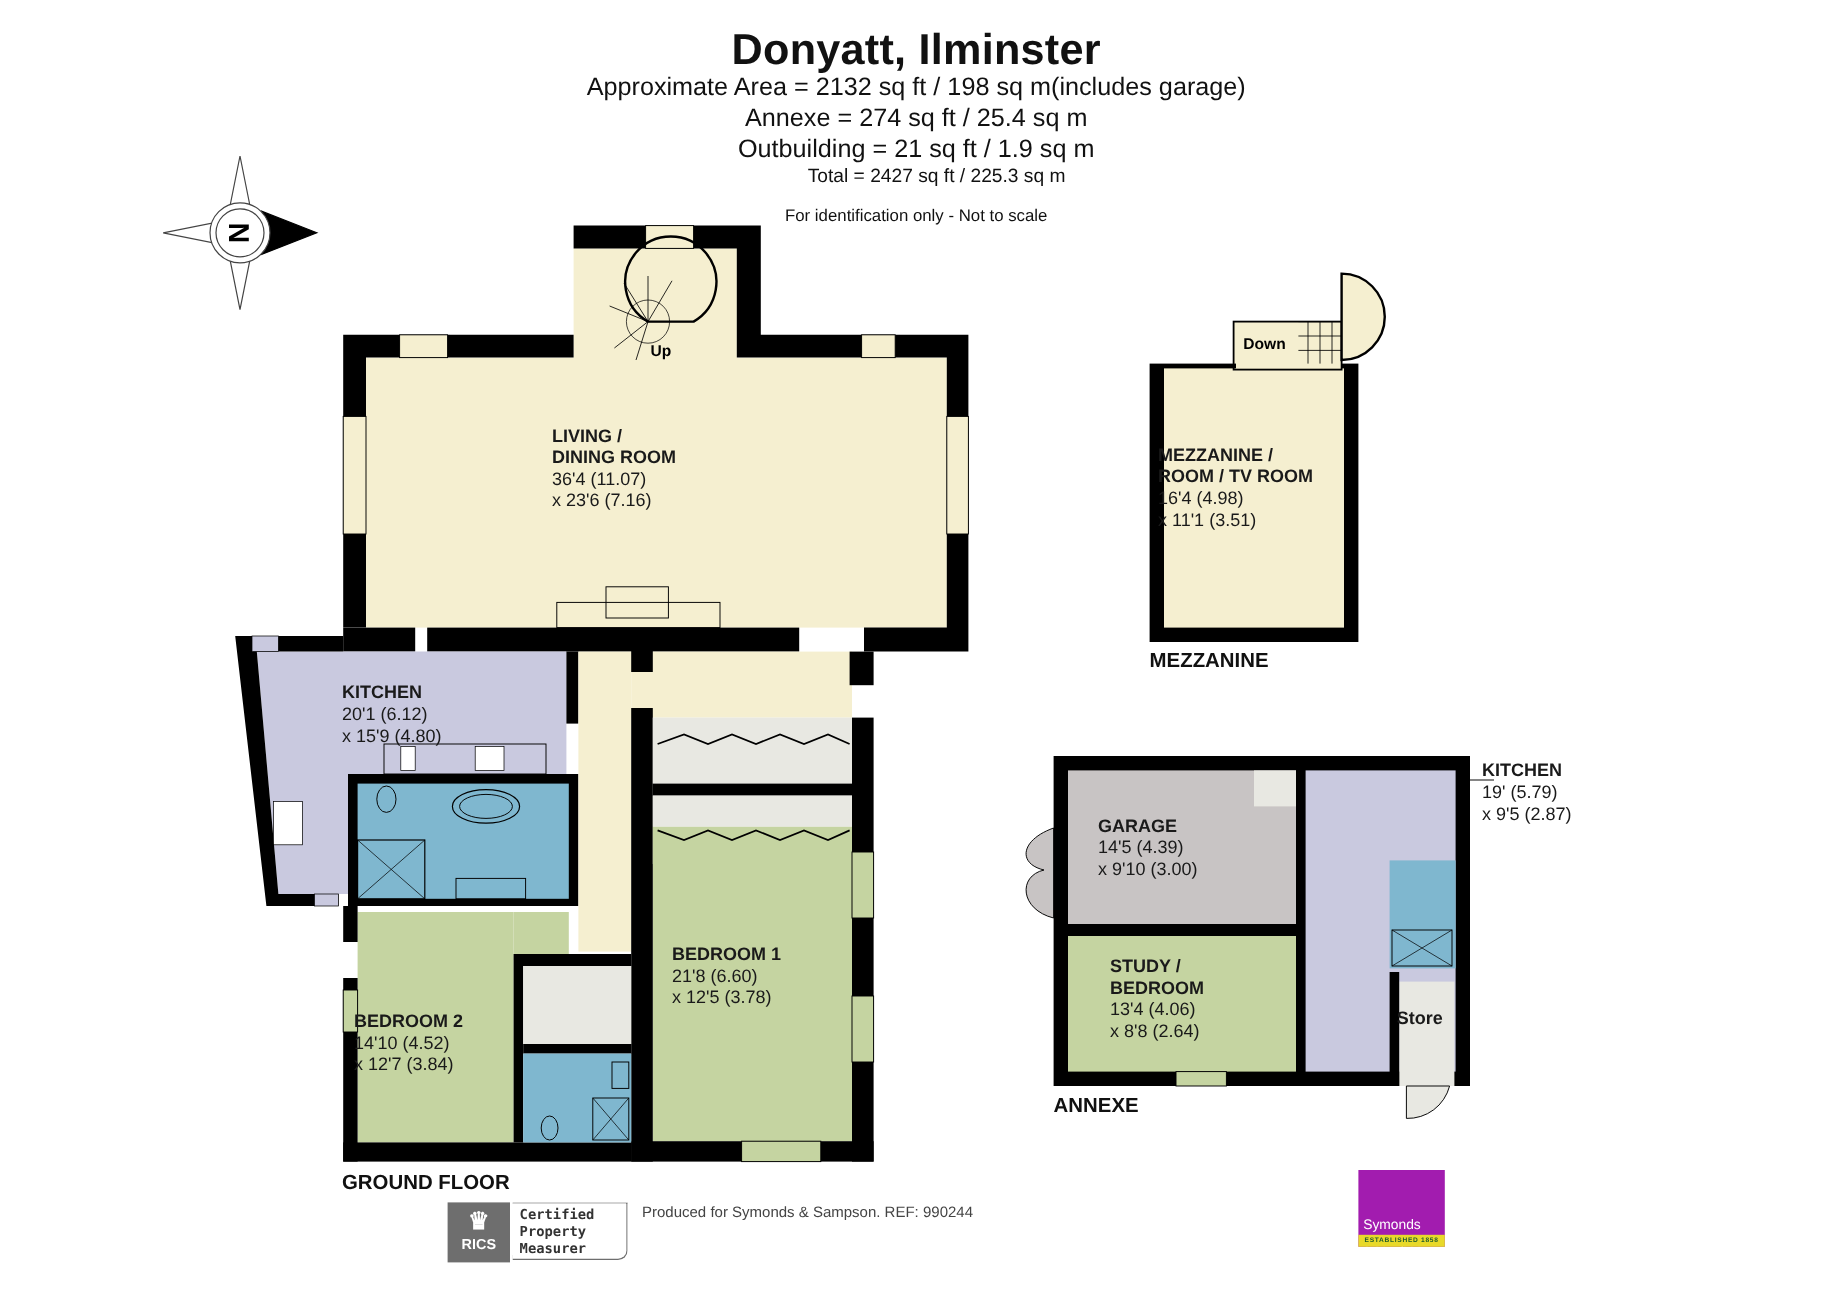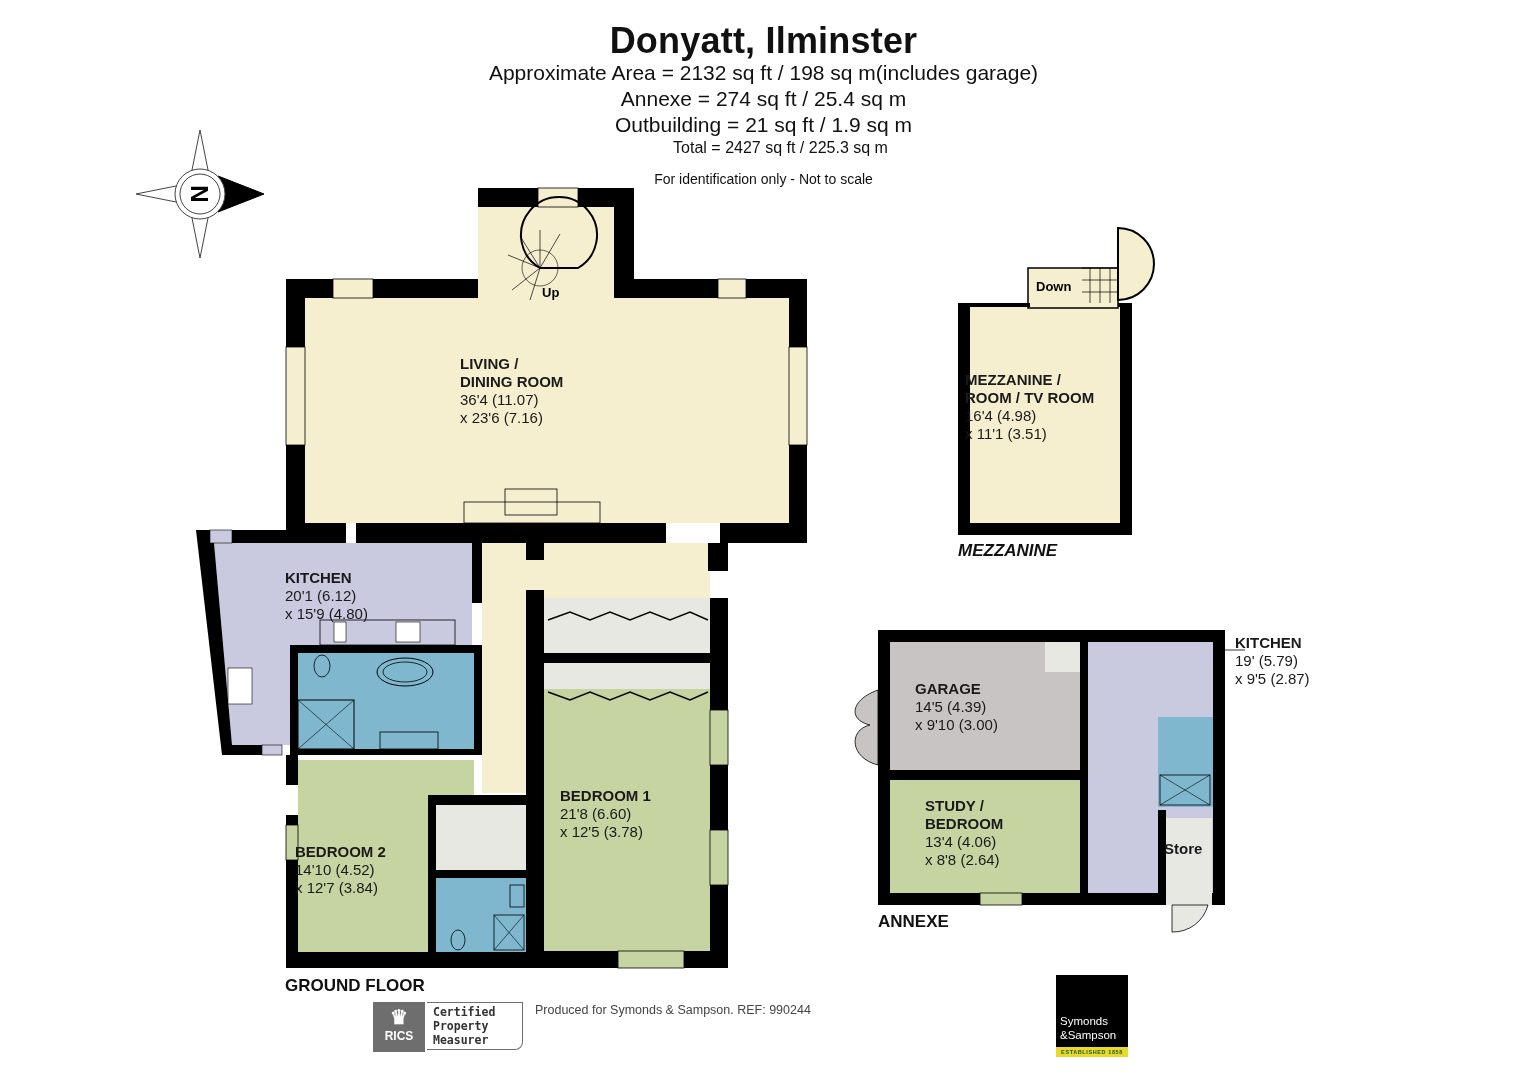--- a/index.html
+++ b/index.html
@@ -14,21 +14,21 @@
   svg.plan { position:absolute; left:0; top:0; }
   .lbl { position:absolute; font-size:15px; line-height:18px; color:#1a1a1a; }
   .lbl .nm { font-weight:bold; display:block; }
   .lbl .dm { display:block; }
   .floor { position:absolute; font-weight:bold; font-size:17px; }
   .rics { position:absolute; left:373px; top:1002px; width:152px; height:50px; }
   .rics .badge { position:absolute; left:0; top:0; width:52px; height:50px; background:#6e6e6e; color:#fff; font-weight:bold; font-size:12px; text-align:center; }
   .rics .badge .glyph { display:block; font-size:20px; margin-top:3px; }
   .rics .txt { position:absolute; left:54px; top:0; width:96px; height:48px; border:1.5px solid #6e6e6e; border-left:none; border-radius:0 0 8px 0; font-family:"DejaVu Sans Mono", monospace; font-size:11.5px; line-height:14px; padding:2px 0 0 6px; box-sizing:border-box; font-weight:bold; color:#333; }
   .footnote { position:absolute; left:535px; top:1002px; font-size:12.5px; line-height:16px; color:#444; width:560px; }
-  .ss-logo { position:absolute; left:1056px; top:975px; width:72px; height:82px; background:#000000; }
+  .ss-logo { position:absolute; left:1132px; top:975px; width:72px; height:64px; background:#a21caf; }
   .ss-logo .n1 { position:absolute; left:4px; top:40px; color:#fff; font-size:11.5px; }
   .ss-logo .n2 { position:absolute; left:4px; top:54px; color:#fff; font-size:11.5px; }
   .ss-logo .est { position:absolute; left:0; bottom:0; width:72px; height:10px; background:#e8d92a; color:#1d5a2c; font-size:5.5px; text-align:center; line-height:10px; font-weight:bold; letter-spacing:0.6px; }
 </style>
 </head>
 <body>
 
 <div class="hdr title">Donyatt, Ilminster</div>
 <div class="hdr line1">Approximate Area = 2132 sq ft / 198 sq m(includes garage)</div>
 <div class="hdr line2">Annexe = 274 sq ft / 25.4 sq m</div>
@@ -210,21 +210,21 @@
 <div class="lbl" style="left:1235px;top:634px;width:100px;">
   <span class="nm">KITCHEN</span>
   <span class="dm">19' (5.79)</span>
   <span class="dm">x 9'5 (2.87)</span>
 </div>
 <div class="lbl" style="left:1164px;top:840px;width:50px;">
   <span class="nm">Store</span>
 </div>
 
 <div class="floor" style="left:285px;top:976px;">GROUND FLOOR</div>
-<div class="floor" style="left:958px;top:541px;font-style:italic;">MEZZANINE</div>
+<div class="floor" style="left:958px;top:541px;">MEZZANINE</div>
 <div class="floor" style="left:878px;top:912px;">ANNEXE</div>
 
 <div class="rics">
   <div class="badge">
     <span class="glyph">♛</span>
     <span>RICS</span>
   </div>
   <div class="txt">
     <div>Certified</div>
     <div>Property</div>

